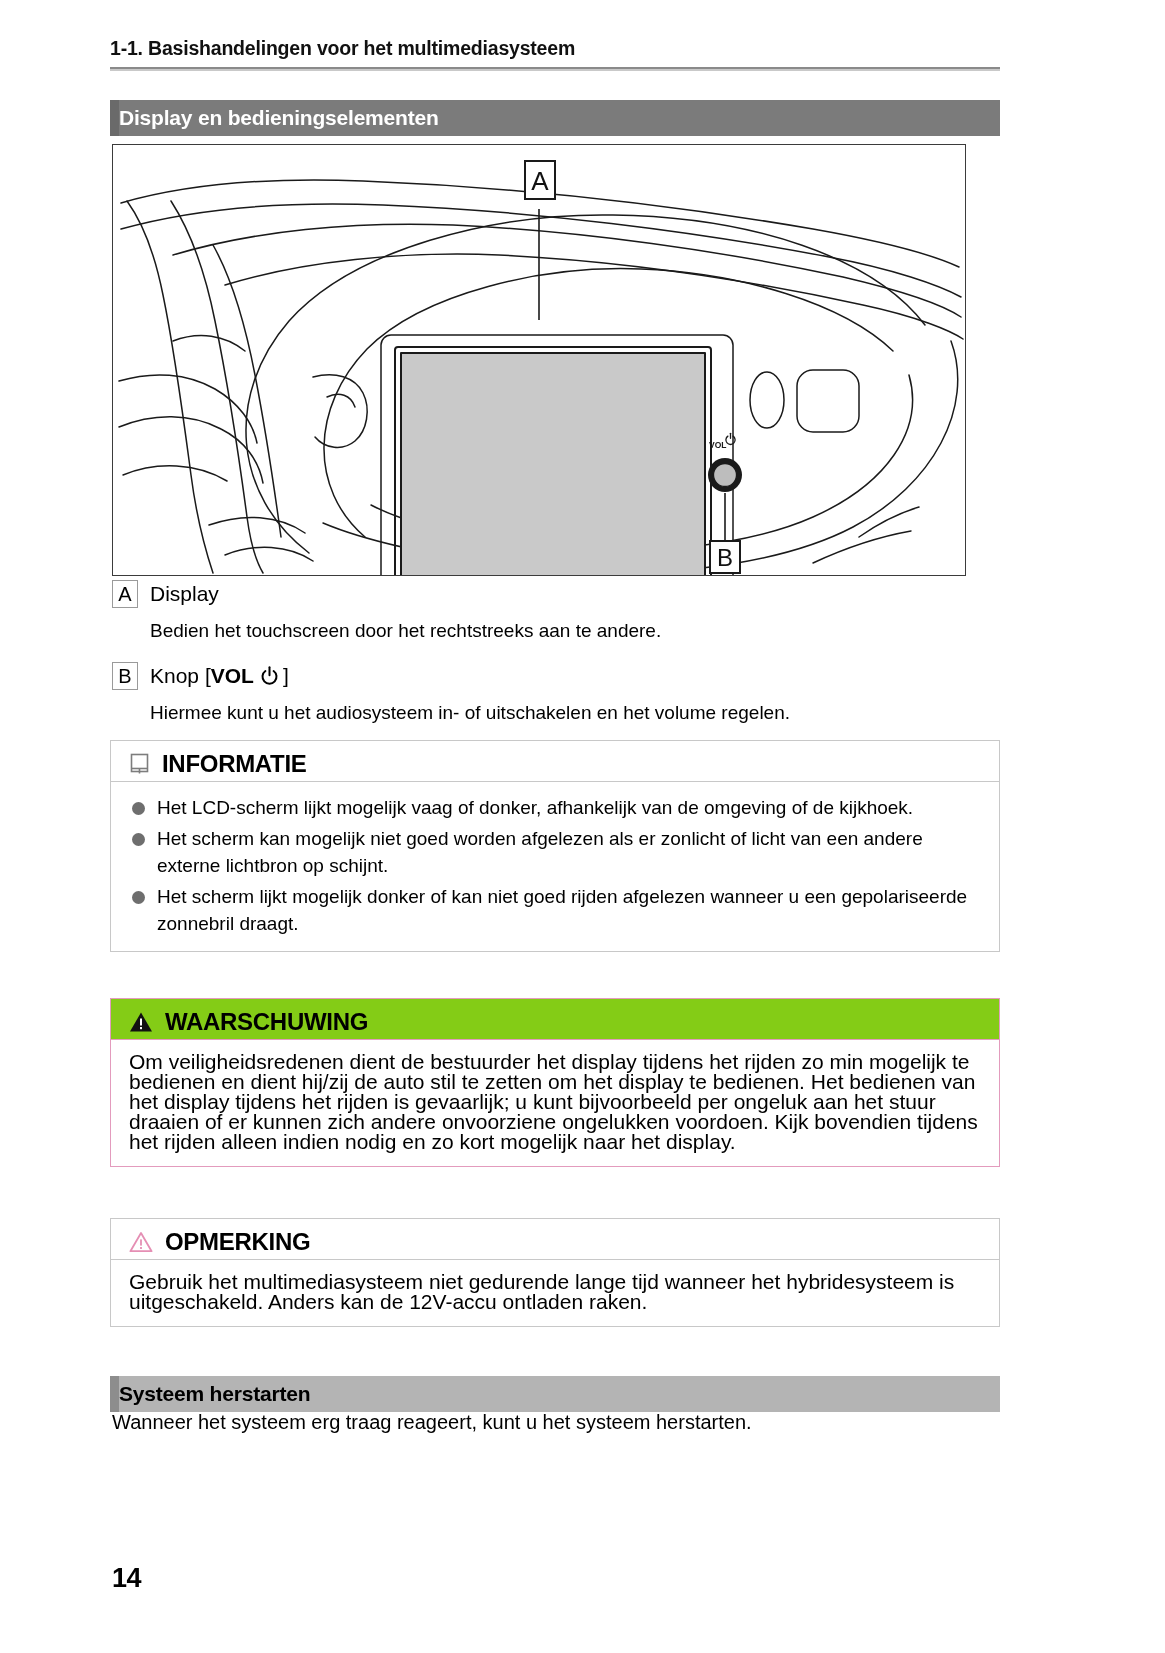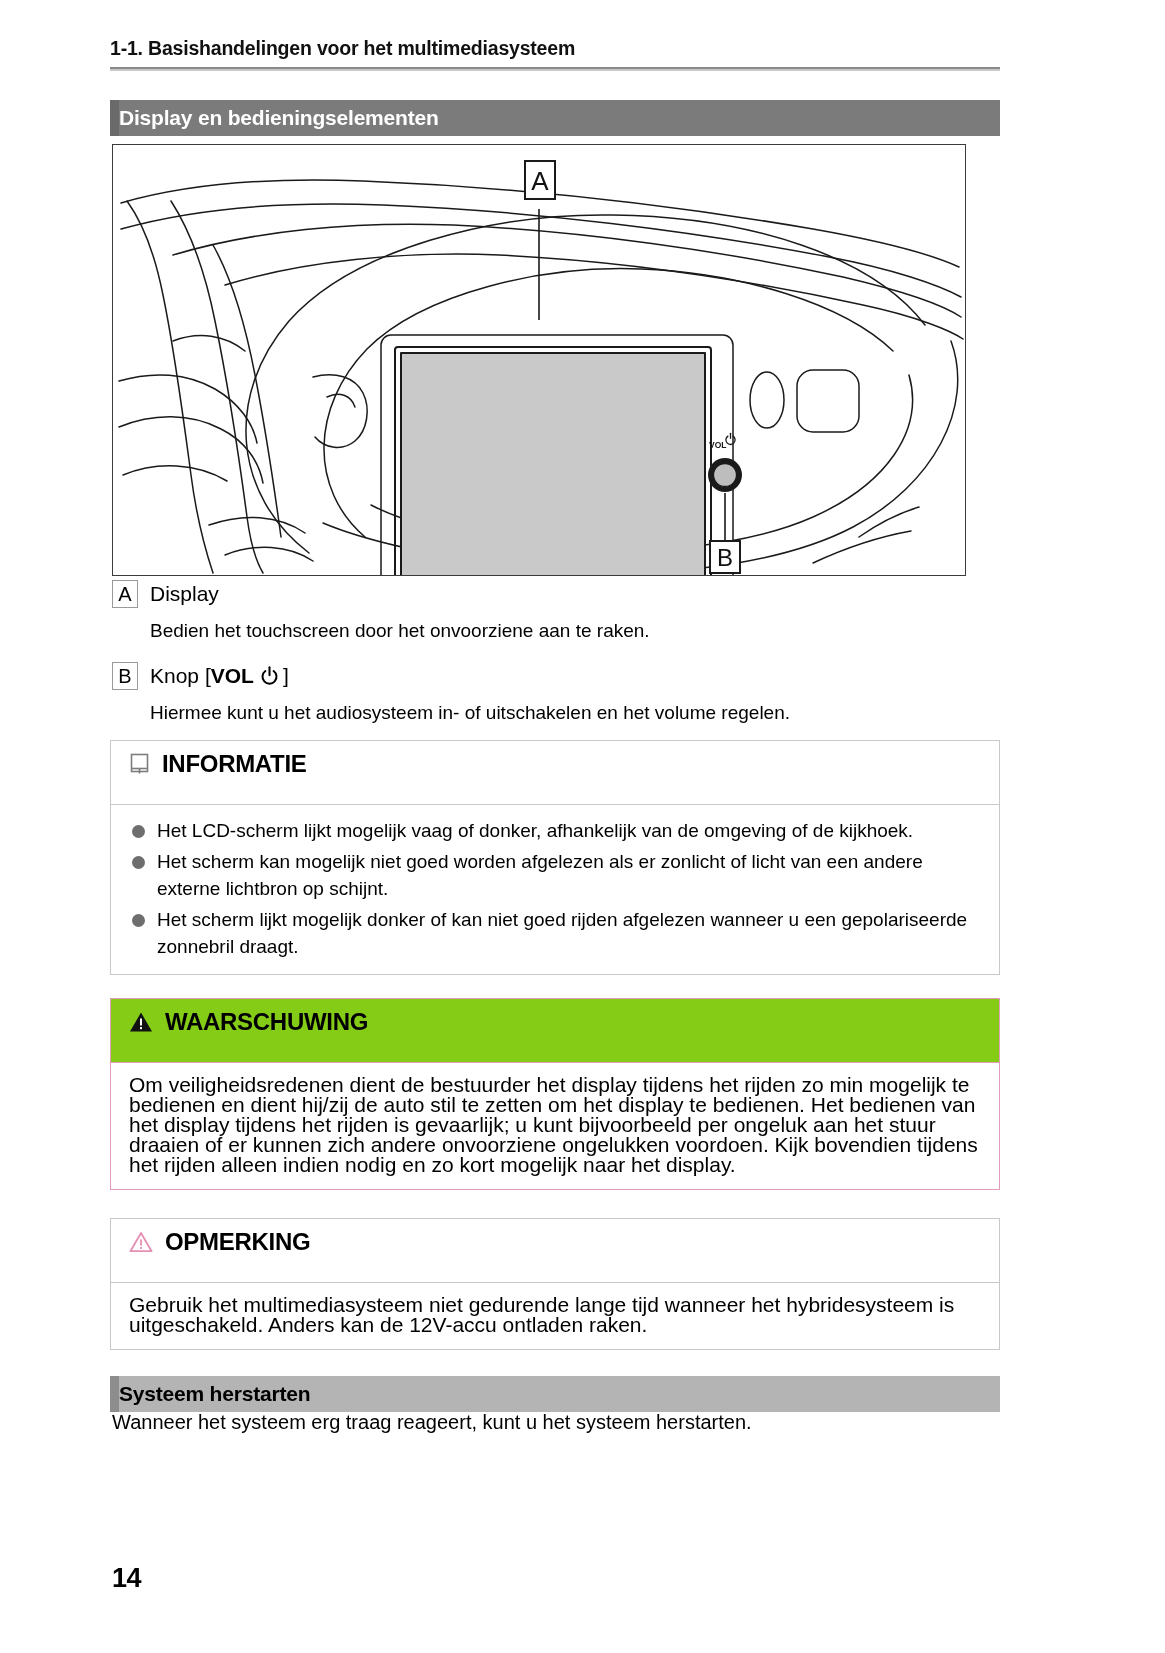--- a/index.html
+++ b/index.html
@@ -139,21 +139,21 @@
     position: absolute;
     left: 110px;
     width: 890px;
     box-sizing: border-box;
     border: 1.2px solid #c8c8c8;
     background: #ffffff;
   }
   .box-head {
     display: flex;
     align-items: center;
-    padding: 9px 0 26px 18px;
+    padding: 9px 0 3px 18px;
     border-bottom: 1.2px solid #c8c8c8;
     min-height: 28px;
   }
   .box-head .bh-title {
     font-size: 24px;
     font-weight: bold;
     letter-spacing: -0.3px;
     padding-left: 12px;
   }
   .box-body {
@@ -308,21 +308,21 @@
         <text x="612" y="421" text-anchor="middle" font-family="Liberation Sans, sans-serif" font-size="24" fill="#111">B</text>
       </g>
     </svg>
   </div>
 
   <div class="callout" style="top:580px;">
     <div class="cl-row">
       <div class="cl-key">A</div>
       <div class="cl-title">Display</div>
     </div>
-    <div class="cl-body">Bedien het touchscreen door het onvoorziene aan te raken.</div>
+    <div class="cl-body">Bedien het touchscreen door het rechtstreeks aan te andere.</div>
   </div>
 
   <div class="callout" style="top:662px;">
     <div class="cl-row">
       <div class="cl-key">B</div>
       <div class="cl-title">
         <span>Knop [</span><span class="b">VOL</span><span class="pwr-glyph"><svg width="21" height="21" viewBox="0 0 21 21" xmlns="http://www.w3.org/2000/svg">
               <g fill="none" stroke="#000" stroke-width="2" stroke-linecap="round">
                 <path d="M6.4 6.0 A7 7 0 1 0 14.6 6.0"></path>
                 <line x1="10.5" y1="2.2" x2="10.5" y2="10.2"></line>

